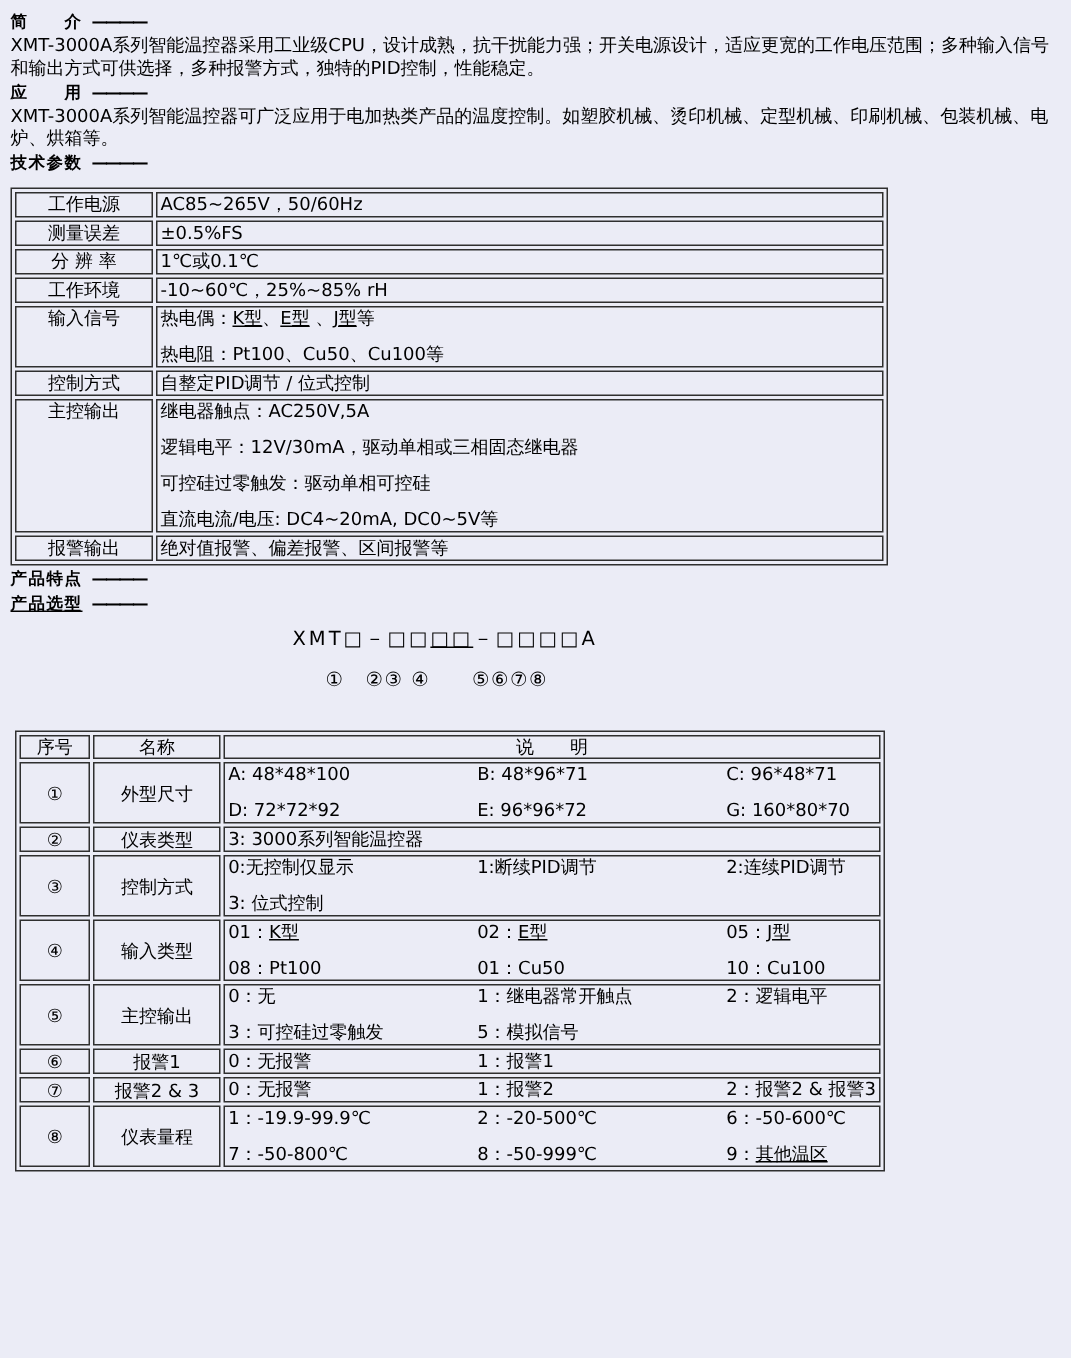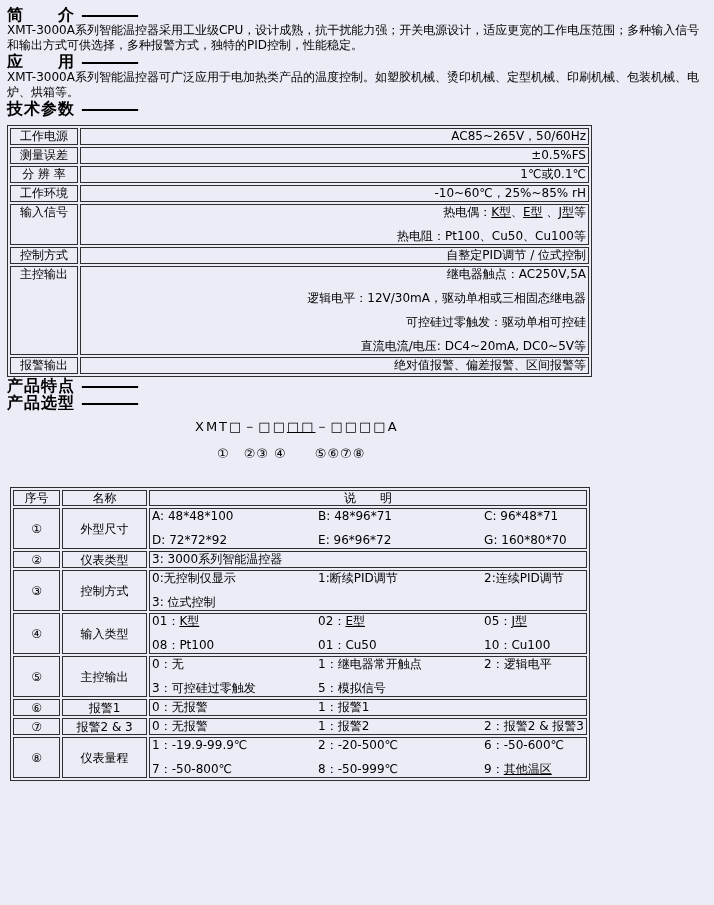--- a/index.html
+++ b/index.html
@@ -5,44 +5,44 @@
   * { box-sizing: border-box; }
   html,body { margin:0; padding:0; }
   body {
     width:714px; height:905px; overflow:hidden;
     background:#ebecf6; color:#000;
     font-family:"DejaVu Sans", sans-serif;
     font-size:12px;
   }
   .content { padding:6px 7px 0 7px; }
   h2.sec {
-    font-size:16px; font-weight:bold; margin:0; line-height:17px;
+    font-size:11px; font-weight:bold; margin:0; line-height:17px;
     letter-spacing:1px; white-space:nowrap;
   }
   .dashes { letter-spacing:-2px; margin-left:6px; font-weight:bold; }
-  .u-title { }
+  .u-title { text-decoration:underline; }
   p.para { margin:0; line-height:15px; }
   .m-intro-p { margin-top:14px; }
   .m-app-h { margin-top:10px; }
   .m-app-p { margin-top:12px; }
   .m-tech-h { margin-top:10px; }
   .m-feat-h { margin-top:12px; }
   .m-sel-h { margin-top:10px; }
 
   table.grid {
     border-collapse:separate; border-spacing:2px;
     border:1px solid #2f2f2f; background:transparent;
   }
   table.grid td, table.grid th {
     border:1px solid #2f2f2f; padding:1px 2px;
     line-height:12px; font-weight:normal; font-size:12px;
   }
   table.tech { width:585px; margin-top:8px; }
-  .tech td.label { width:68px; text-align:center; vertical-align:top;margin-top:24px; }
-  .tech td.value { vertical-align:top;text-align:right; }
+  .tech td.label { width:92px; text-align:center; vertical-align:top;margin-top:24px; }
+  .tech td.value { vertical-align:top; }
   .line { line-height:13px; }
   .line + .line { margin-top:11px; }
 
   ul.features { list-style:none; margin:14px 0 0 0; padding:0 0 0 27px; }
   ul.features li { line-height:15px; }
   ul.features li::before { content:"•"; display:inline-block; width:9px; font-size:10px; }
 
   .model-line { margin-top:8px; padding-left:188px; font-size:13px; letter-spacing:2px; line-height:15px; }
   .circles { margin-top:12px; padding-left:210px; font-size:13px; letter-spacing:1px; line-height:15px; }
 

